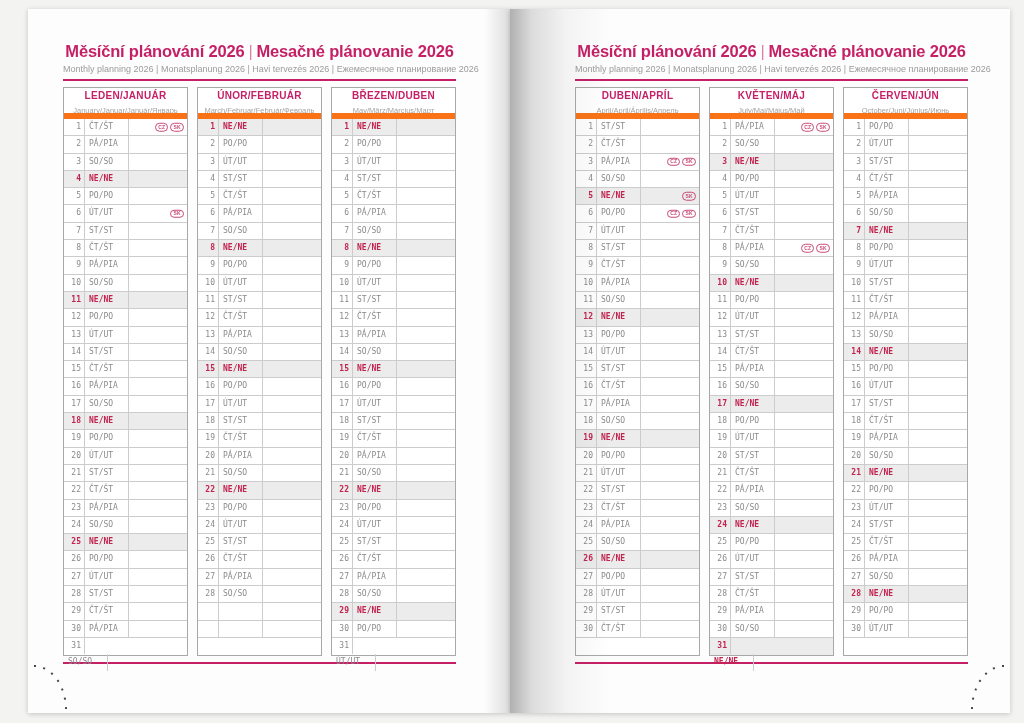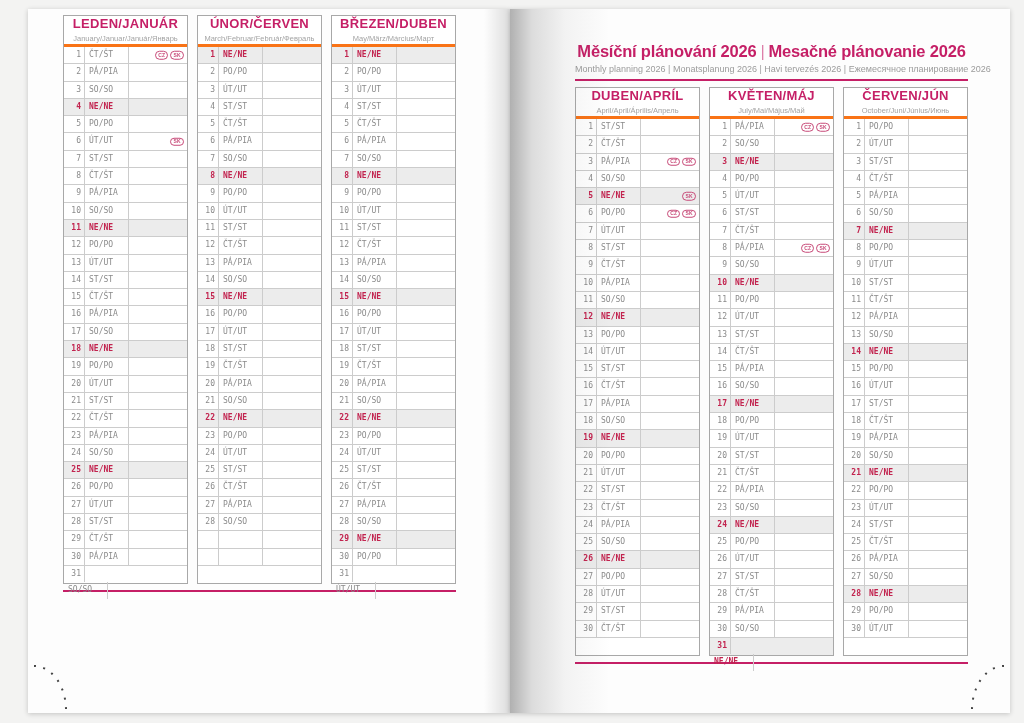--- a/index.html
+++ b/index.html
@@ -37,26 +37,26 @@
   .title { font-size:16.5px; font-weight:bold; color:#c51f66; letter-spacing:-0.2px; white-space:nowrap; }
   .title .sep { color:#dd7fa9; font-weight:normal; padding:0 4px; }
   .subtitle { margin-top:3px; font-size:9px; color:#9b9b9b; white-space:nowrap; }
   .rule { height:2px; background:#c51f66; margin-top:5px; }
   .rule--bottom { margin-top:6px; }
 
   .months { display:flex; justify-content:space-between; margin-top:6px; }
   .month { width:125px; border:1px solid #a8a8a8; background:#fff; }
   .m-name {
     height:16px; line-height:16px; text-align:center;
-    font-size:13px; font-weight:bold; color:#c51f66; letter-spacing:0.3px;
+    font-size:10px; font-weight:bold; color:#c51f66; letter-spacing:0.3px;
     white-space:nowrap; overflow:hidden;
   }
   .m-langs {
     height:15px; line-height:14px; text-align:center;
-    font-size:7.5px; color:#a3a3a3; border-bottom:3px solid #f97316;
+    font-size:7.5px; color:#a3a3a3; border-bottom:6px solid #f97316;
     white-space:nowrap; overflow:hidden;
   }
   .m-body { font-family:"DejaVu Sans Mono", monospace; }
   .day-row { display:flex; height:17.3px; border-bottom:1px solid #cccccc; align-items:stretch; }
   .day-row:last-child { border-bottom:none;flex-direction:column; }
   .c-num {
     width:21px; border-right:1px solid #cccccc; text-align:right; padding-right:3px;
     font-size:8px; color:#8a8a8a; line-height:16.3px;
   }
   .c-dow {
@@ -80,20 +80,27 @@
   .corner-arc--left { left:0; }
   .corner-arc--right { right:0; }
 </style>
 </head>
 <body>
 
 <div class="book">
 
   <div class="page page--left">
     <div class="content">
+      <div class="head">
+        <div class="title">
+          <span>Měsíční plánování 2026</span><span class="sep">|</span><span>Mesačné plánovanie 2026</span>
+        </div>
+        <div class="subtitle">Monthly planning 2026 | Monatsplanung 2026 | Havi tervezés 2026 | Ежемесячное планирование 2026</div>
+        <div class="rule rule--top"></div>
+      </div>
       <div class="months">
         <div class="month">
           <div class="m-name">LEDEN/JANUÁR</div>
           <div class="m-langs">January/Januar/Január/Январь</div>
           <div class="m-body">
               <div class="day-row">
                 <span class="c-num">1</span>
                 <span class="c-dow">ČT/ŠT</span>
                 <span class="c-note">
                   <span class="flags">
@@ -252,21 +259,21 @@
                 <span class="c-note"></span>
               </div>
               <div class="day-row">
                 <span class="c-num">31</span>
                 <span class="c-dow">SO/SO</span>
                 <span class="c-note"></span>
               </div>
             </div>
         </div>
         <div class="month">
-          <div class="m-name">ÚNOR/ČERVEN</div>
+          <div class="m-name">ÚNOR/FEBRUÁR</div>
           <div class="m-langs">March/Februar/Február/Февраль</div>
           <div class="m-body">
               <div class="day-row sun">
                 <span class="c-num">1</span>
                 <span class="c-dow">NE/NE</span>
                 <span class="c-note"></span>
               </div>
               <div class="day-row">
                 <span class="c-num">2</span>
                 <span class="c-dow">PO/PO</span>

